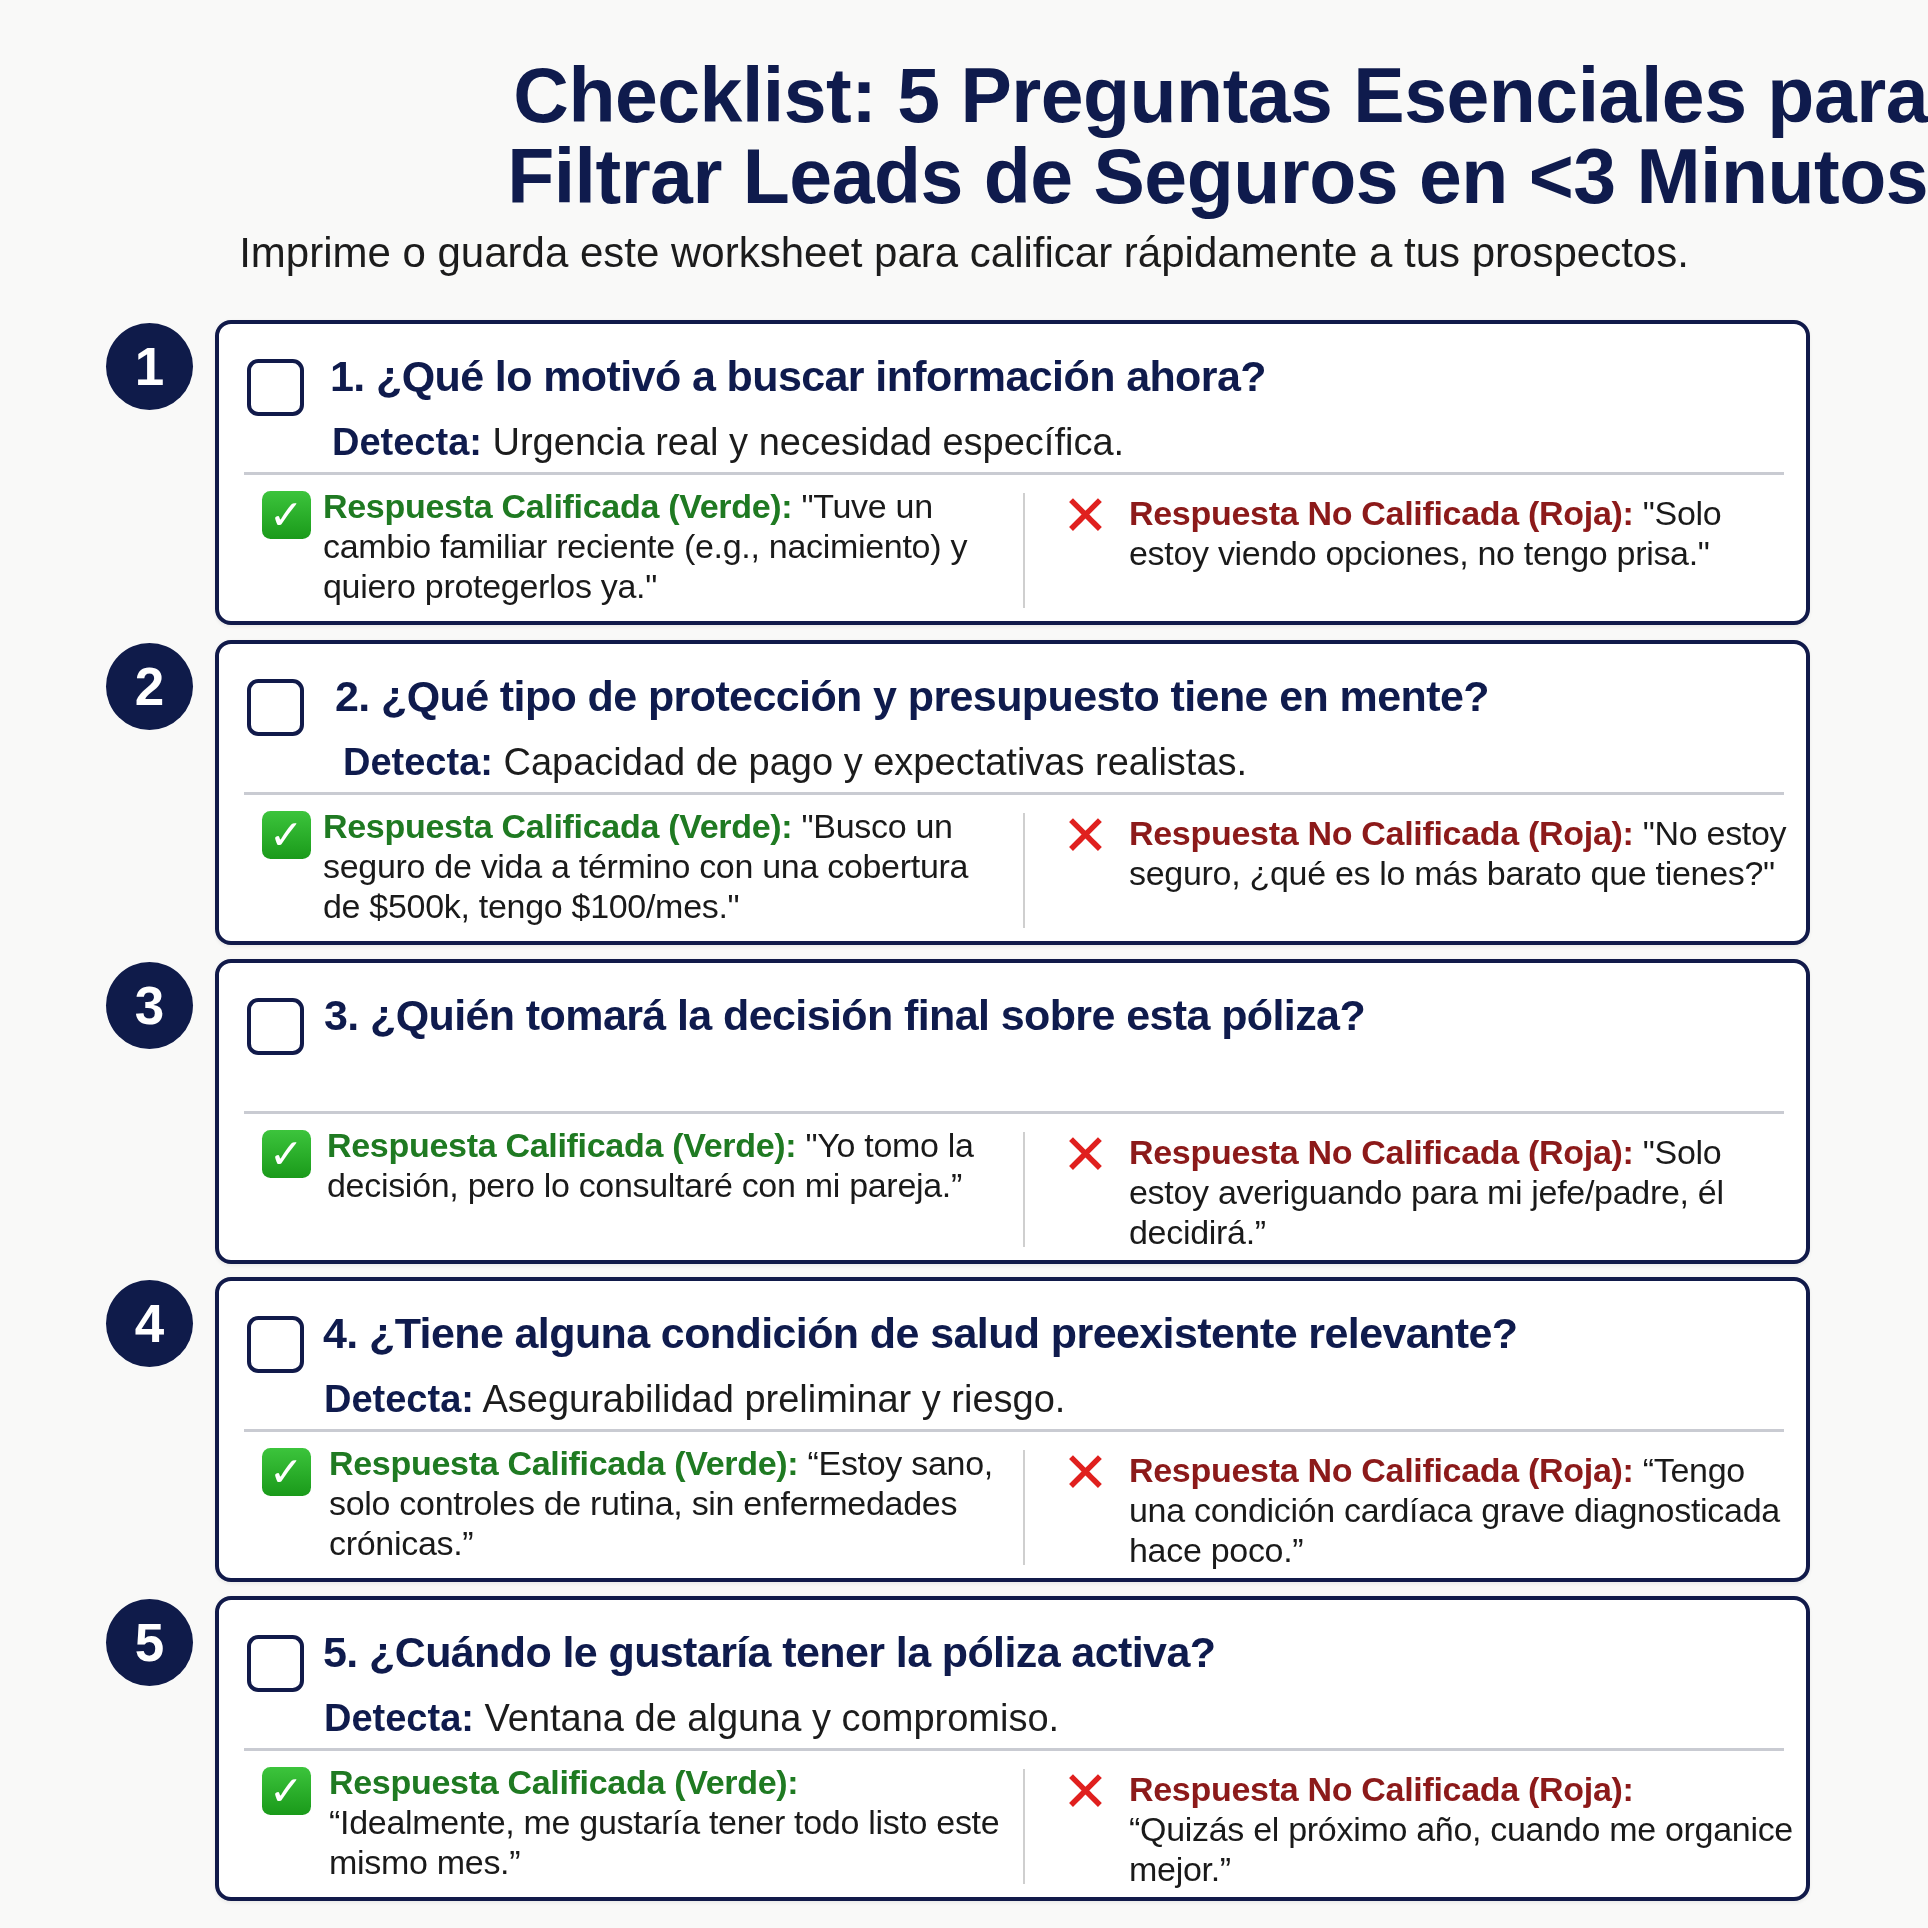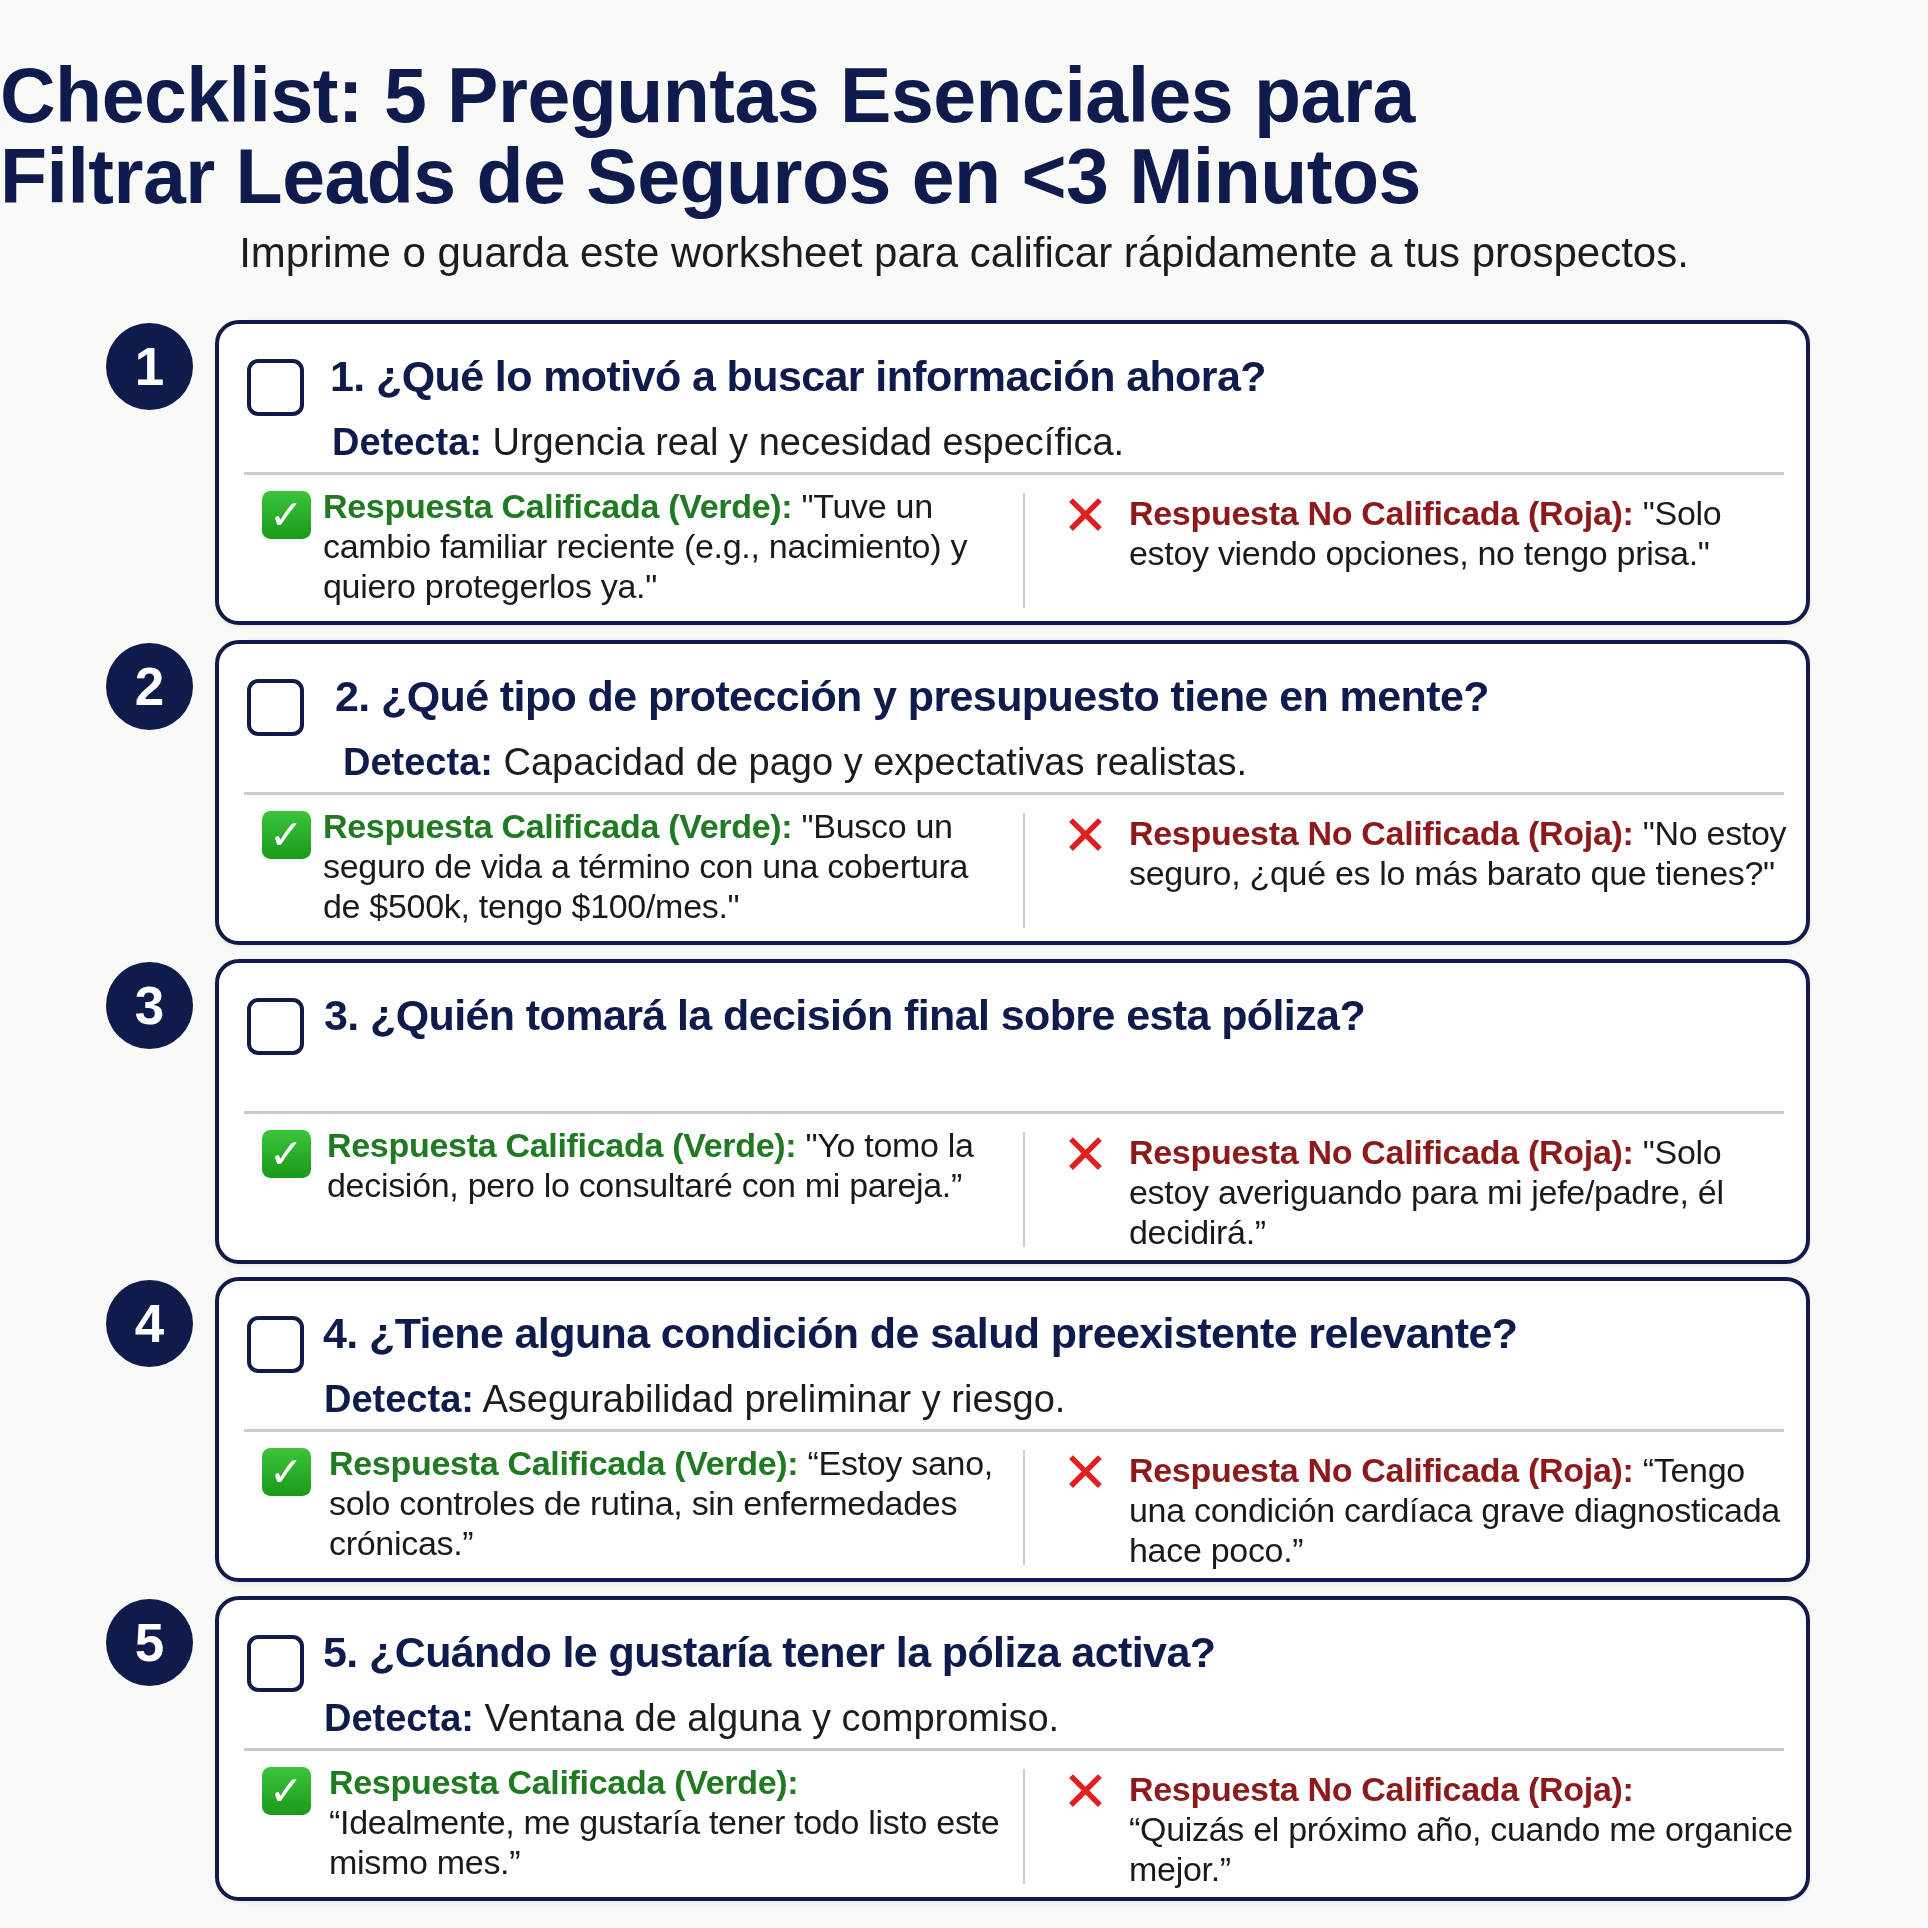--- a/index.html
+++ b/index.html
@@ -4,36 +4,36 @@
 <style>
   html, body { margin: 0; padding: 0; }
   body {
     width: 1928px; height: 1928px; overflow: hidden;
     background: #f9f9f8;
     font-family: "Liberation Sans", "DejaVu Sans", sans-serif;
     position: relative;
   }
   .title {
     position: absolute; left: 0; top: 55px; width: 1928px;
-    text-align: left; color: #0f1b4d;
+    text-align: right; color: #0f1b4d;
     font-weight: 700; font-size: 77px; line-height: 81px; letter-spacing: -0.5px;
   }
   .subtitle {
     position: absolute; left: 0; top: 228px; width: 1928px;
     text-align: center; color: #1c1c1c; font-size: 42px; line-height: 49px;
   }
   .item { position: absolute; left: 0; width: 1928px; height: 311px; }
   .num {
     position: absolute; left: 106px; top: 2.8px; width: 87px; height: 87px;
     border-radius: 50%; background: #0f1b4a; color: #fff;
     font-weight: 700; font-size: 53px; line-height: 87px; text-align: center;
   }
   .card {
     position: absolute; left: 215px; top: 0; width: 1587px; height: 297px;
-    border: 4.7px solid #111a4a; border-radius: 24px; background: #ffffff;
+    border: 4.7px solid #111a4a; border-radius: 16px; background: #ffffff;
     box-shadow: 0 1.9px 3.8px rgba(0,0,0,0.06);
   }
   .checkbox {
     position: absolute; left: 28px; top: 35px; width: 49px; height: 49px;
     border: 4.7px solid #111a4a; border-radius: 11.3px; background: #fff; cursor: pointer;
   }
   .q {
     position: absolute; left: 111px; top: 26px; right: 19px;
     color: #0f1b4d; font-weight: 700; font-size: 43px; line-height: 53px; letter-spacing: -0.6px;
     white-space: nowrap;

